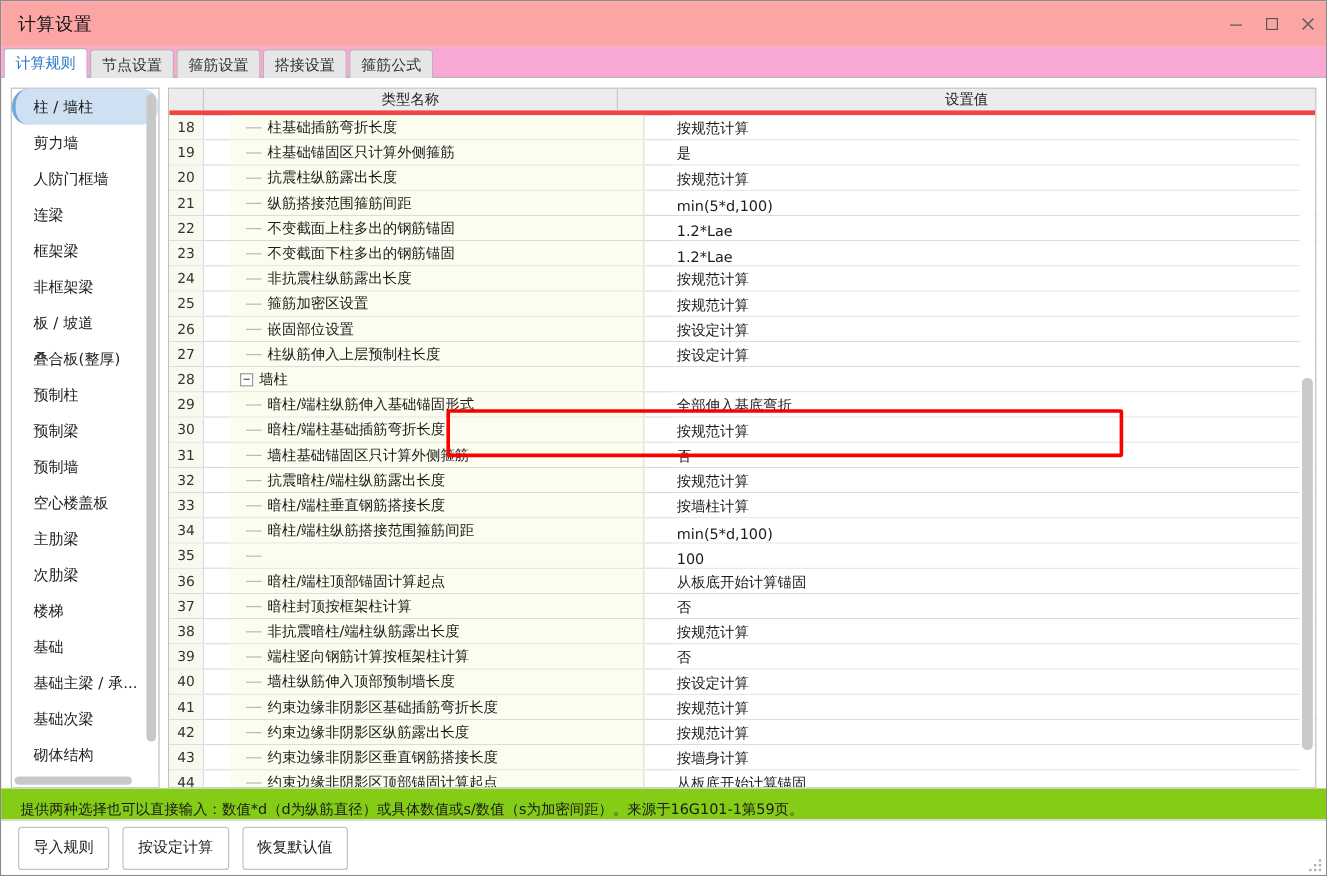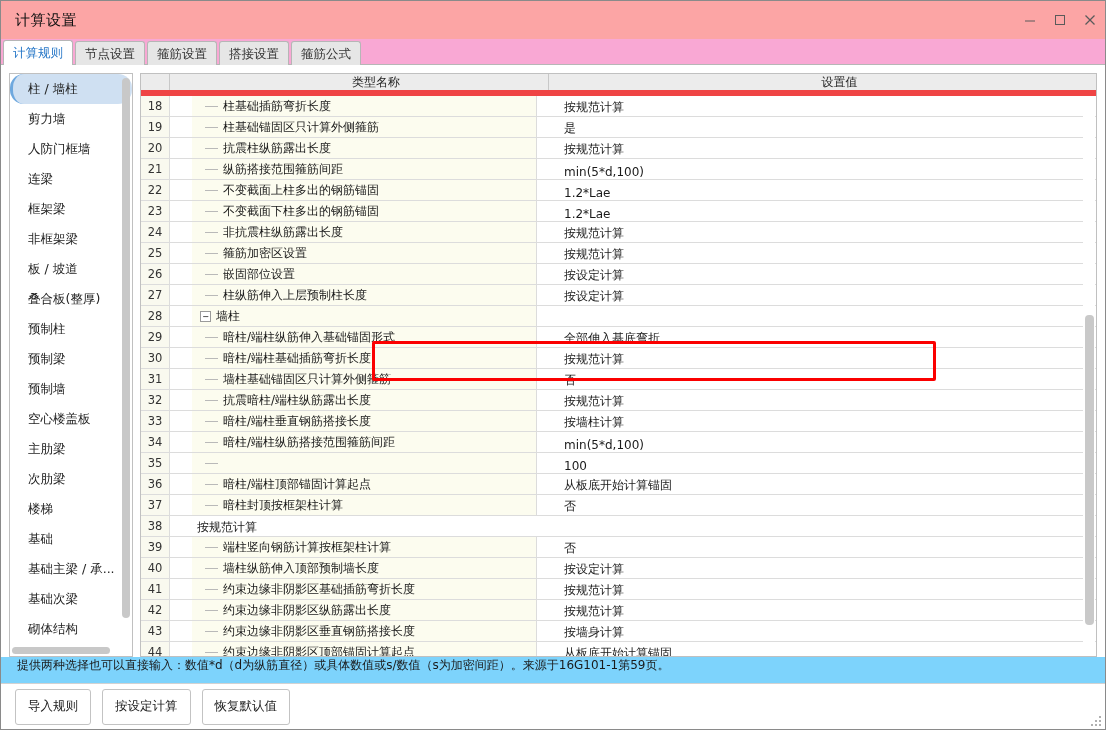--- a/index.html
+++ b/index.html
@@ -173,22 +173,21 @@
     flex-direction: column;
     position: relative;
     min-width: 0;
     overflow: hidden;
   }
   .grid-header {
     display: flex;
     flex: 0 0 22px;
     height: 22px;
     background: #ececec;
-    border-bottom: 6px solid #ef4444;
-    gap: 34px;
+    border-bottom: 4px solid #ef4444;
   }
   .gh-idx {
     flex: 0 0 29px;
     border-right: 1px solid #c8c8c8;
   }
   .gh-name {
     flex: 0 0 345px;
     border-right: 1px solid #c8c8c8;
     display: flex; align-items: center; justify-content: center;
     font-size: 12px; color: #222222;
@@ -290,25 +289,25 @@
     pointer-events: none;
     border: 3px solid #fb0000;
     border-radius: 2px;
   }
 
   
   .hintbar {
     flex: 0 0 26px;
     height: 26px;
     display: flex;
-    align-items: flex-start;
+    align-items: flex-end;
     padding-left: 16px;
     font-size: 12px;
     color: #1a1a1a;
-    background: #7dd3fc;
+    background: #84cc16;
   }
 
   
   .footer {
     flex: 0 0 46px;
     height: 46px;
     border-top: 1px solid #d2d2d2;
     display: flex;
     align-items: center;
     padding-left: 14px;
@@ -608,20 +607,24 @@
             <div class="c-name">
               <span class="tree-dash"></span>
               <span>暗柱封顶按框架柱计算</span>
             </div>
             <div class="c-val">
               <span>否</span>
             </div>
           </div>
           <div class="row">
             <div class="c-idx">38</div>
+            <div class="c-name">
+              <span class="tree-dash"></span>
+              <span>非抗震暗柱/端柱纵筋露出长度</span>
+            </div>
             <div class="c-val">
               <span>按规范计算</span>
             </div>
           </div>
           <div class="row">
             <div class="c-idx">39</div>
             <div class="c-name">
               <span class="tree-dash"></span>
               <span>端柱竖向钢筋计算按框架柱计算</span>
             </div>

